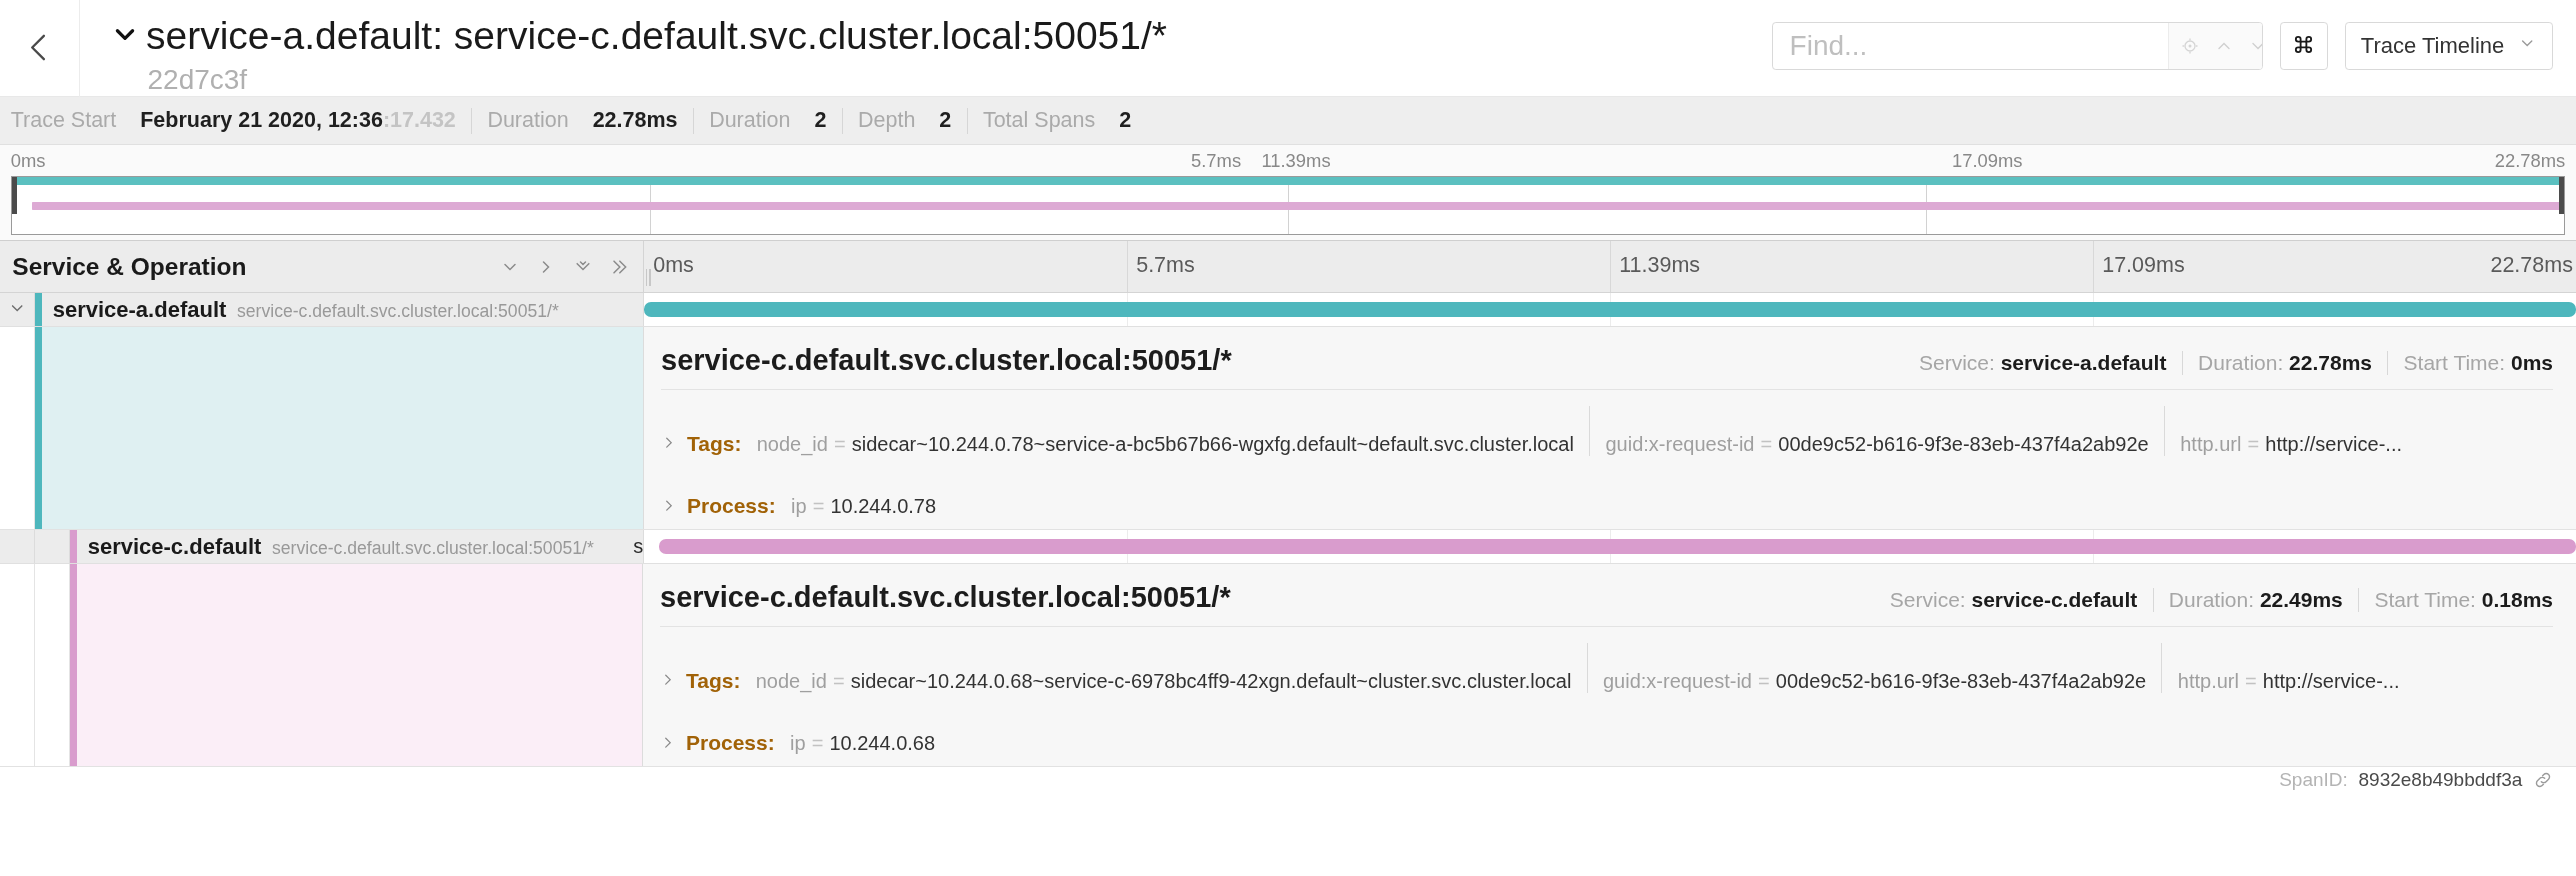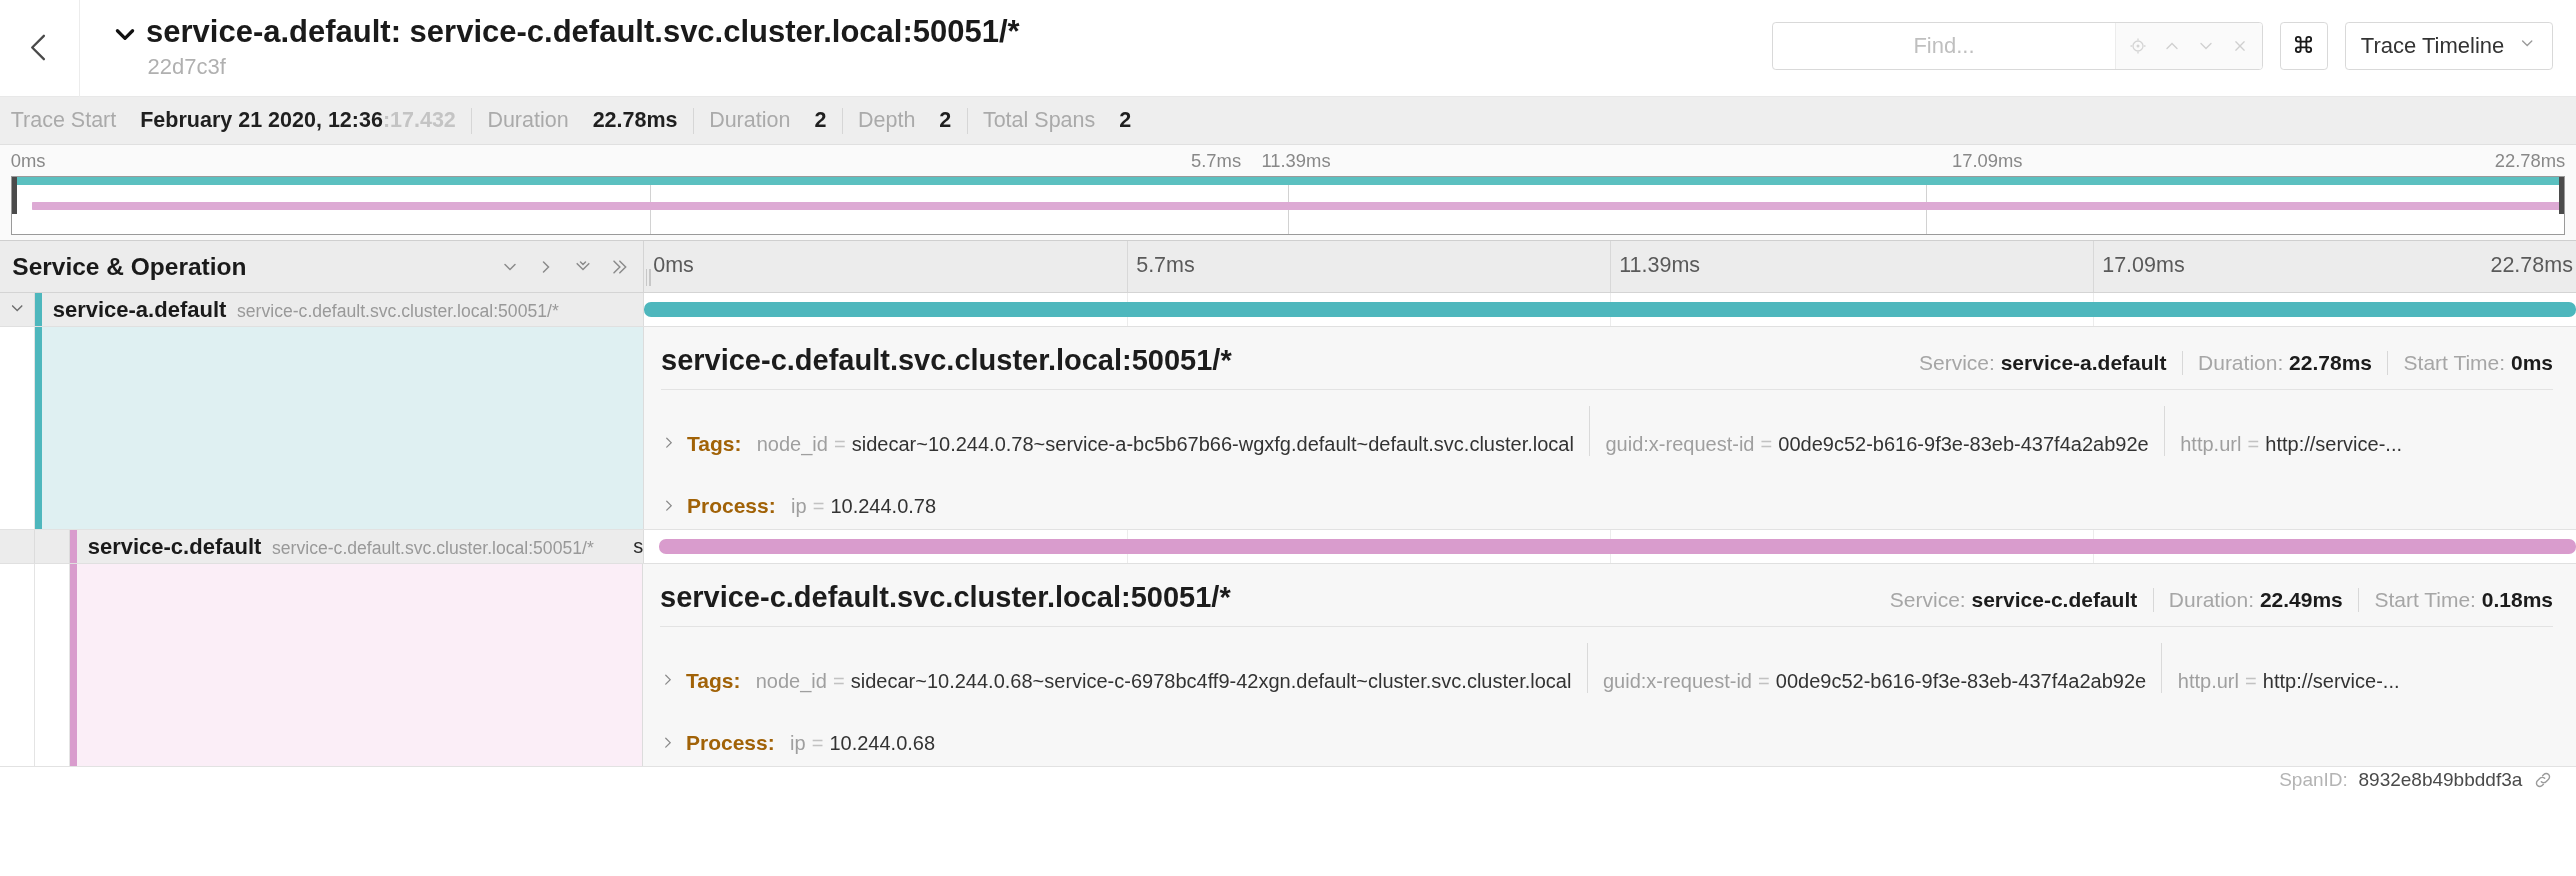--- a/index.html
+++ b/index.html
@@ -46,28 +46,28 @@
     display: flex;
     align-items: center;
     justify-content: center;
     cursor: pointer;
     flex-shrink: 0;
     padding-top: 3.1px;
   }
   .title-caret svg { width: 26px; height: 26px; }
   .title-texts { display: flex; flex-direction: column; min-width: 0; }
   .trace-title {
-    font-size: 31px;
-    font-weight: bold;
+    font-size: 39px;
+    font-weight: normal;
     line-height: 1.15;
     color: #1a1a1a;
     white-space: nowrap;
   }
   .trace-id {
-    font-size: 22px;
+    font-size: 28px;
     color: #b0b0b0;
     line-height: 1.3;
     margin-top: 3.1px;
     margin-left: 1.5px;
   }
 
   .header-right {
     display: flex;
     align-items: center;
     gap: 17px;
@@ -84,25 +84,24 @@
     width: 491px;
     overflow: hidden;
     background: #fff;
   }
   .find-input {
     flex: 1;
     border: 0;
     outline: none;
     height: 100%;
     padding: 0 17px;
-    font-size: 22px;
+    font-size: 28px;
     font-family: "Liberation Sans", sans-serif;
     color: #333;
     background: transparent;
-    text-align: center;
   }
   .find-input::placeholder { color: #bfbfbf; }
   .find-tools {
     display: flex;
     align-items: center;
     height: 100%;
     background: #fafafa;
     border-left: 0.8px solid #ececec;
     padding: 0 4.6px;
   }

